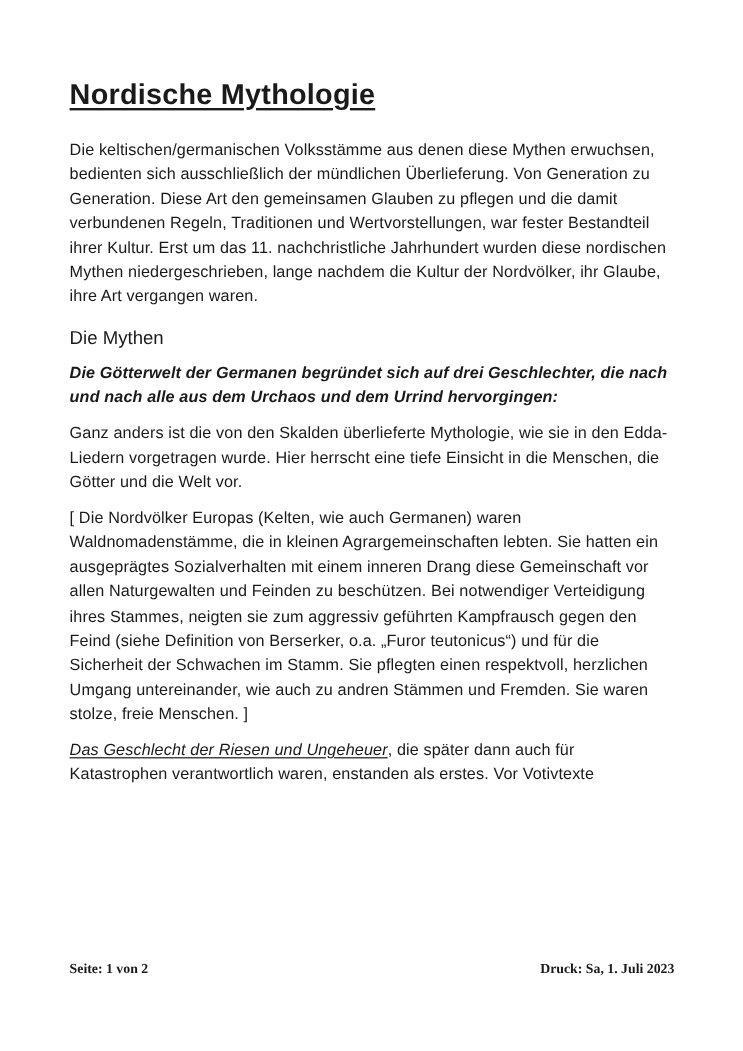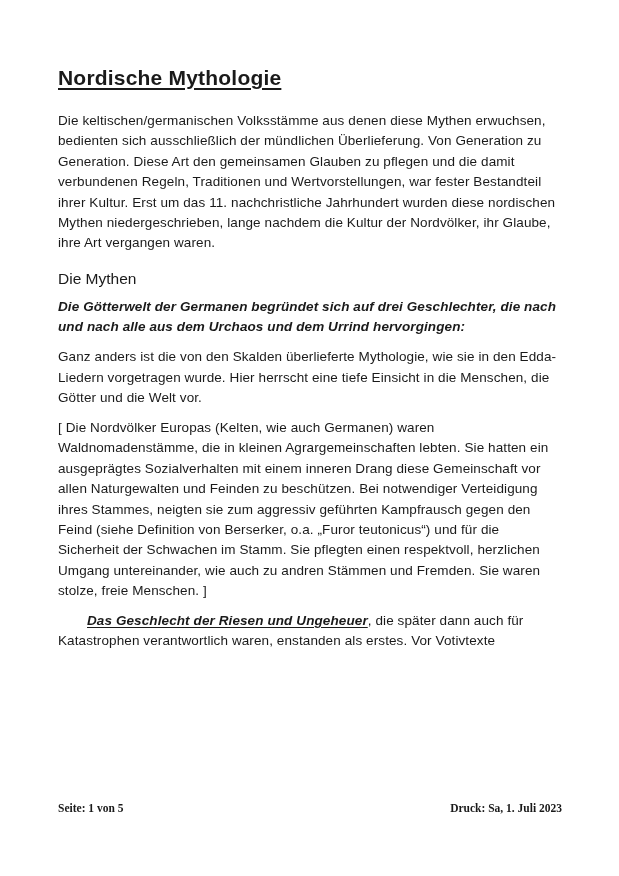--- a/index.html
+++ b/index.html
@@ -16,21 +16,21 @@
     font-family: "Liberation Sans", "DejaVu Sans", sans-serif;
     overflow: hidden;
   }
   .content {
     position: absolute;
     left: 58px;
     top: 66px;
     width: 504px;
   }
   .doc-title {
-    font-size: 21px;
+    font-size: 24px;
     font-weight: bold;
     text-decoration: underline;
     text-underline-offset: 3px;
     margin: 0 0 21px 0;
     letter-spacing: 0.2px;
   }
   p.body-par {
     font-size: 13.5px;
     line-height: 20.4px;
     margin: 0 0 9.5px 0;
@@ -39,25 +39,24 @@
   .section-heading {
     font-size: 15.5px;
     font-weight: normal;
     margin: 16px 0 9px 0;
   }
   .bold-italic {
     font-weight: bold;
     font-style: italic;
   }
   .seg-title {
-    font-weight: bold;
+    font-weight: normal;
     font-style: italic;
     text-decoration: underline;
     text-underline-offset: 2px;
-    margin-left: 29px;
   }
   .seg-bold {
     font-weight: normal;
   }
   .footer {
     position: absolute;
     left: 58px;
     right: 57px;
     top: 802px;
     display: flex;
@@ -86,16 +85,16 @@
 
     <p class="body-par">Ganz anders ist die von den Skalden überlieferte Mythologie, wie sie in den Edda-Liedern vorgetragen wurde. Hier herrscht eine tiefe Einsicht in die Menschen, die Götter und die Welt vor.</p>
 
     <p class="body-par">[ Die Nordvölker Europas (Kelten, wie auch Germanen) waren Waldnomadenstämme, die in kleinen Agrargemeinschaften lebten. Sie hatten ein ausgeprägtes Sozialverhalten mit einem inneren Drang diese Gemeinschaft vor allen Naturgewalten und Feinden zu beschützen. Bei notwendiger Verteidigung ihres Stammes, neigten sie zum aggressiv geführten Kampfrausch gegen den Feind (siehe Definition von Berserker, o.a. „Furor teutonicus“) und für die Sicherheit der Schwachen im Stamm. Sie pflegten einen respektvoll, herzlichen Umgang untereinander, wie auch zu andren Stämmen und Fremden. Sie waren stolze, freie Menschen. ]</p>
 
     <p class="body-par"><span class="seg-title">Das Geschlecht der Riesen und Ungeheuer</span><span class="seg-bold">, die später dann auch für Katastrophen verantwortlich waren, enstanden als erstes.</span><span> Vor Votivtexte</span></p>
 
   </div>
 
   <div class="footer">
-    <span>Seite: 1 von 5</span>
+    <span>Seite: 1 von 2</span>
     <span>Druck: Sa, 1. Juli 2023</span>
   </div>
 </div>
 
 </body></html>

